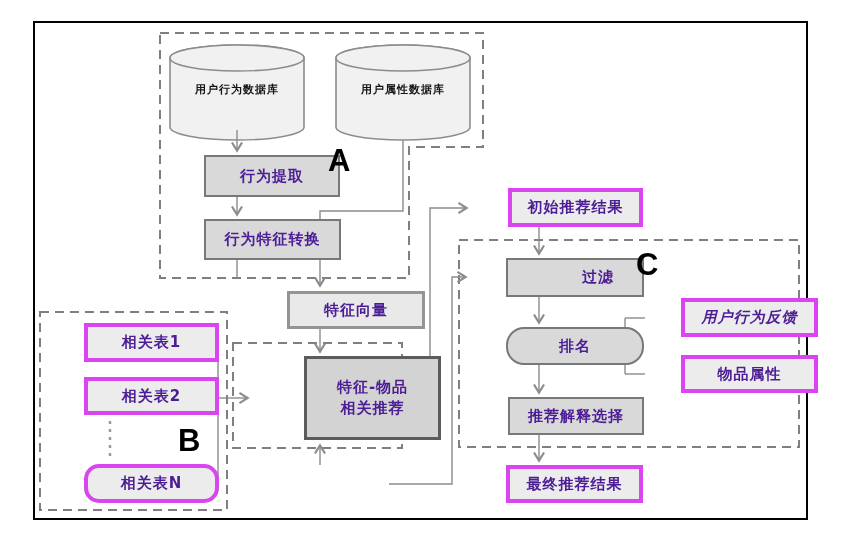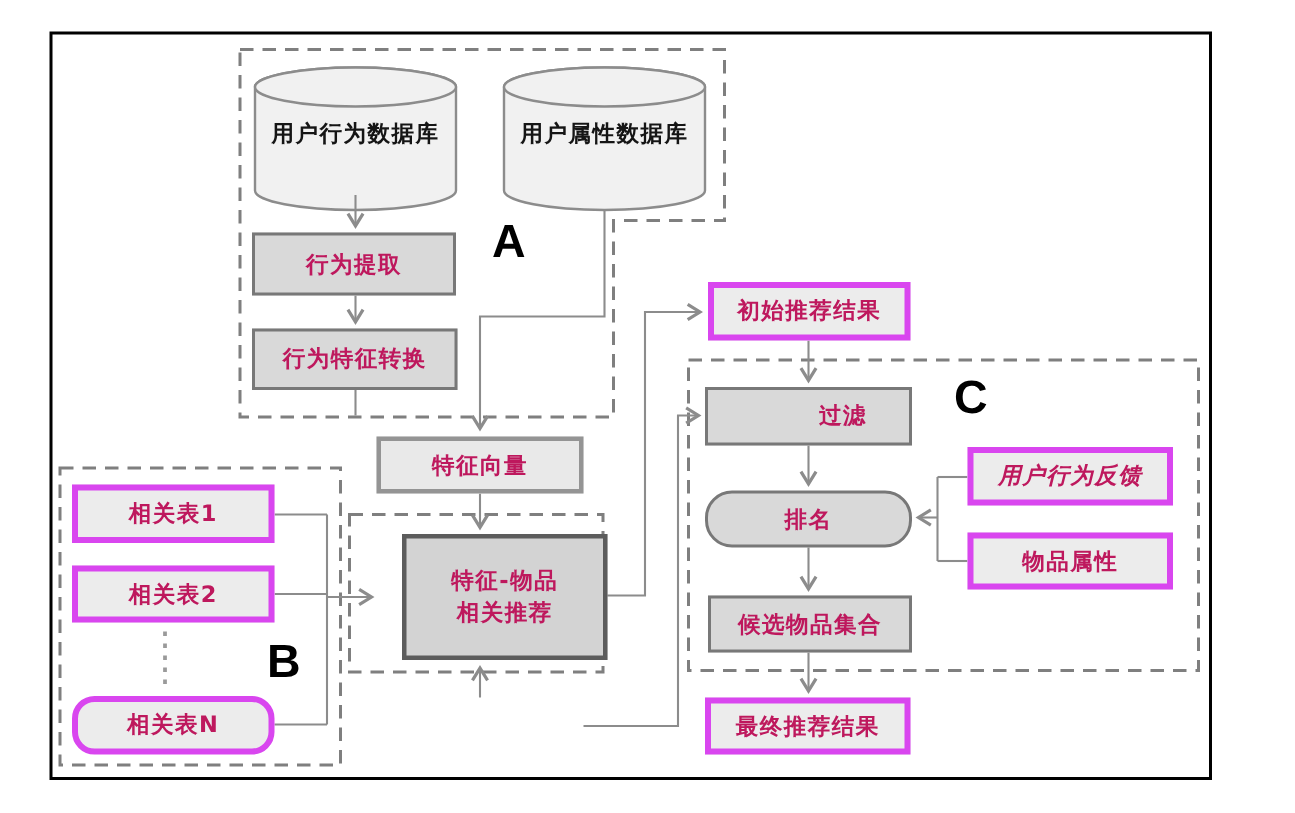--- a/index.html
+++ b/index.html
@@ -1,28 +1,28 @@
 <!DOCTYPE html>
 <html><head>
 <meta charset="utf-8">
 <style>
   html,body{margin:0;padding:0;background:#ffffff;}
   #stage{position:relative;width:863px;height:542px;background:#ffffff;overflow:hidden;
          font-family:"DejaVu Sans","Liberation Sans",sans-serif;}
   #frame{position:absolute;left:33px;top:21px;width:771px;height:495px;border:2px solid #000000;background:#ffffff;}
   #wires{position:absolute;left:0;top:0;width:863px;height:542px;pointer-events:none;}
   .box{position:absolute;box-sizing:border-box;display:flex;flex-direction:column;align-items:center;
-       justify-content:center;text-align:center;font-size:15px;font-weight:700;color:#be185d;
-       letter-spacing:1px;line-height:21px;}
+       justify-content:center;text-align:center;font-size:15px;font-weight:700;color:#4c1d95;
+       letter-spacing:1px;line-height:21px;margin-left:36px;}
   .light{background:#ececec;border:4px solid #d946ef;}
   .process{background:#d9d9d9;border:2px solid #787878;}
   .strong{background:#d3d3d3;border:3px solid #5c5c5c;}
   .fv{background:#e9e9e9;border:3px solid #949494;}
   .cyl-label{position:absolute;display:flex;align-items:center;justify-content:center;text-align:center;
-       font-size:15px;font-weight:700;color:#151515;letter-spacing:1px;}
+       font-size:11px;font-weight:700;color:#151515;letter-spacing:1px;}
   .region-letter{position:absolute;font-family:"Liberation Sans","DejaVu Sans",sans-serif;
        font-weight:bold;font-size:31px;color:#000000;}
 </style>
 </head>
 <body>
 
 <div id="stage">
   <div id="frame"></div>
 
   <svg id="wires" width="863" height="542" viewBox="0 0 863 542" xmlns="http://www.w3.org/2000/svg">
@@ -81,21 +81,21 @@
   <div class="box fv" style="left:251px;top:291px;width:138px;height:38px;">特征向量</div>
 
   <div class="box strong" style="left:268px;top:356px;width:137px;height:84px;">
     <span>特征-物品</span>
     <span>相关推荐</span>
   </div>
 
   <div class="box light" style="left:472px;top:188px;width:135px;height:39px;">初始推荐结果</div>
   <div class="box process" style="left:470px;top:258px;width:138px;height:39px;padding-left:46px;">过滤</div>
   <div class="box process" style="left:470px;top:327px;width:138px;height:38px;border-radius:18px;">排名</div>
-  <div class="box process" style="left:472px;top:397px;width:136px;height:38px;">候选物品集合</div>
+  <div class="box process" style="left:472px;top:397px;width:136px;height:38px;">推荐解释选择</div>
   <div class="box light" style="left:470px;top:465px;width:137px;height:38px;">最终推荐结果</div>
   <div class="box light" style="left:645px;top:298px;width:137px;height:39px;font-style:italic;">用户行为反馈</div>
   <div class="box light" style="left:645px;top:355px;width:137px;height:38px;">物品属性</div>
   <div class="box light" style="left:48px;top:323px;width:135px;height:39px;">相关表1</div>
   <div class="box light" style="left:48px;top:377px;width:135px;height:38px;">相关表2</div>
   <div class="box light" style="left:48px;top:464px;width:135px;height:39px;border-radius:15px;">相关表N</div>
 
   <div class="region-letter" style="left:328px;top:143px;">A</div>
   <div class="region-letter" style="left:178px;top:423px;">B</div>
   <div class="region-letter" style="left:636px;top:247px;">C</div>

